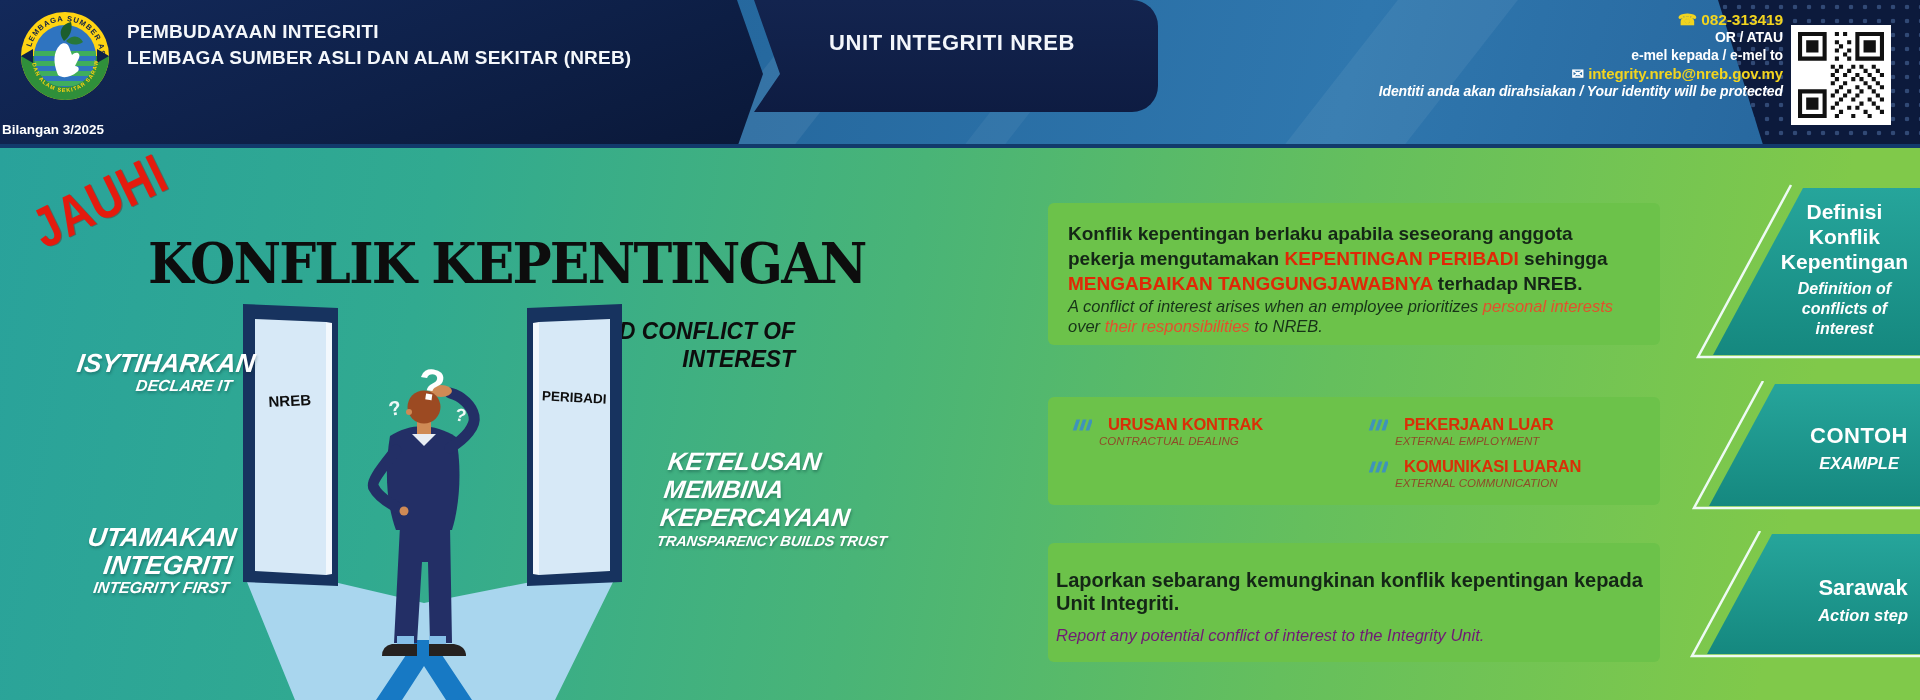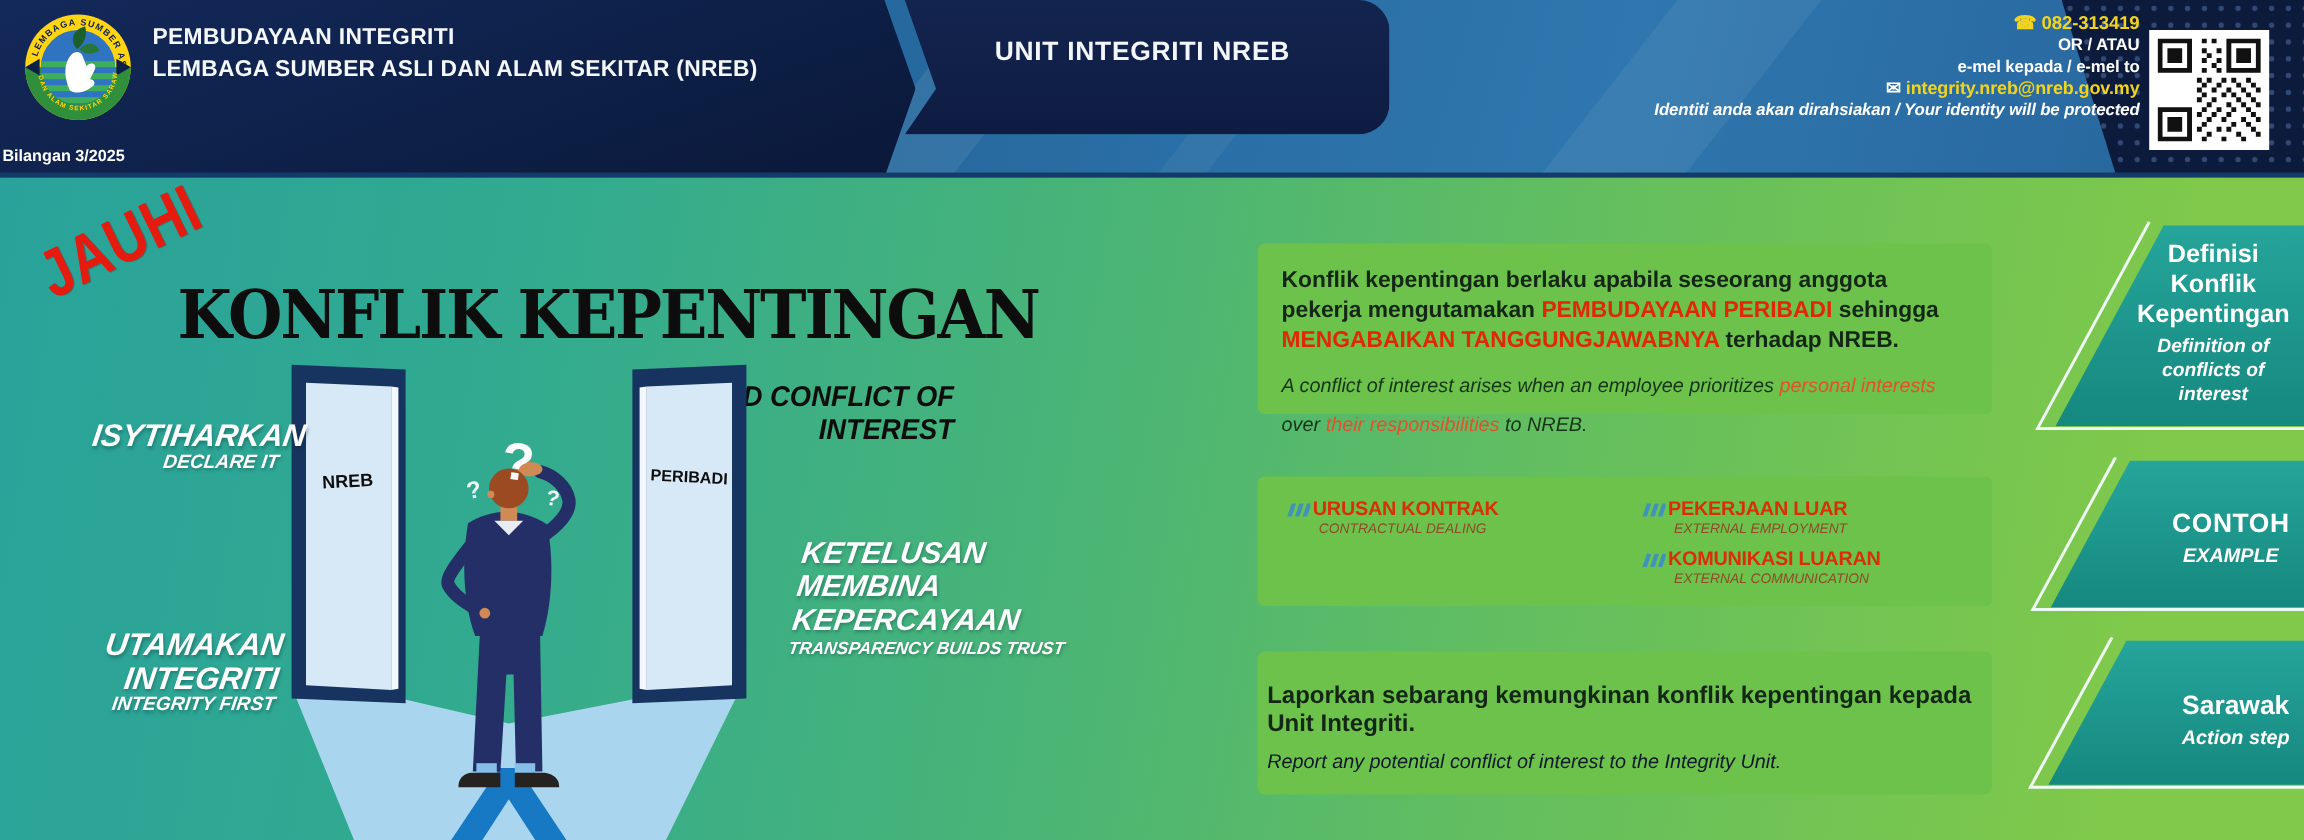--- a/index.html
+++ b/index.html
@@ -71,34 +71,34 @@
   .sl-transp .small{font-size:14.5px;margin-top:1px;}
   .sl-integ{left:35px;top:523px;width:198px;text-align:right;transform:skewX(-8deg);}
 
   .illus{position:absolute;left:60px;top:290px;z-index:2;}
 
   
   .panel{position:absolute;left:1048px;width:612px;background:#6cc24a;border-radius:6px;
          color:#142616;z-index:3;}
   .p1{top:203px;height:142px;padding:18px 20px;}
   .p1 .my{font-weight:bold;font-size:19px;line-height:25px;}
-  .p1 .en{font-style:italic;font-size:16.5px;line-height:32px;margin-top:10px;color:#173418;}
+  .p1 .en{font-style:italic;font-size:16.5px;line-height:20px;color:#173418;}
   .red-b{color:#e02806;}
   .red-i{color:#e2512c;}
   .p2{top:397px;height:108px;padding:18px 0 0 22px;}
   .p2col{position:absolute;top:18px;}
   .c1{left:22px;width:300px;}
   .c2{left:318px;width:280px;}
   .ex-item{margin-bottom:10px;}
-  .ex-head{display:flex;align-items:center;gap:2px;}
+  .ex-head{display:flex;align-items:center;gap:16px;}
   .ex-title{color:#d92f07;font-weight:800;font-size:16.5px;letter-spacing:-.2px;}
   .ex-sub{color:#8e4b28;font-style:italic;font-size:11.5px;margin-left:29px;margin-top:1px;}
   .p3{top:543px;height:119px;padding:26px 8px;}
   .p3 .my{font-weight:bold;font-size:20px;}
-  .p3 .en{font-style:italic;font-size:16.5px;margin-top:11px;color:#0f172a;}
+  .p3 .en{font-style:italic;font-size:16.5px;margin-top:11px;color:#701a75;}
 
   
   .tab{position:absolute;left:1672px;width:248px;z-index:4;}
   .tab svg{position:absolute;left:0;top:0;}
   .tab .txt{position:absolute;right:12px;text-align:center;color:#ffffff;z-index:2;}
   .tab .t-title{font-weight:bold;white-space:pre-line;}
   .tab .t-sub{font-style:italic;font-weight:bold;white-space:pre-line;margin-top:5px;}
   .tab1{top:183px;height:186px;}
   .tab1 .txt{top:16px;}
   .tab1 .t-title{font-size:21px;line-height:25px;}
@@ -263,21 +263,21 @@
 KEPERCAYAAN</div>
     <div class="small">TRANSPARENCY BUILDS TRUST</div>
   </div>
   <div class="slogan sl-integ">
     <div class="big">UTAMAKAN INTEGRITI</div>
     <div class="small">INTEGRITY FIRST</div>
   </div>
 
   <div class="panel p1">
     <div class="my">
-      <span>Konflik kepentingan berlaku apabila seseorang anggota pekerja mengutamakan </span><span class="red-b">PEMBUDAYAAN PERIBADI</span><span> sehingga </span><span class="red-b">MENGABAIKAN TANGGUNGJAWABNYA</span><span> terhadap NREB.</span>
+      <span>Konflik kepentingan berlaku apabila seseorang anggota pekerja mengutamakan </span><span class="red-b">KEPENTINGAN PERIBADI</span><span> sehingga </span><span class="red-b">MENGABAIKAN TANGGUNGJAWABNYA</span><span> terhadap NREB.</span>
     </div>
     <div class="en">
       <span>A conflict of interest arises when an employee prioritizes </span><span class="red-i">personal interests</span><span> over </span><span class="red-i">their responsibilities</span><span> to NREB.</span>
     </div>
   </div>
 
   <div class="panel p2">
     <div class="p2col c1">
       <div class="ex-item">
         <div class="ex-head">

